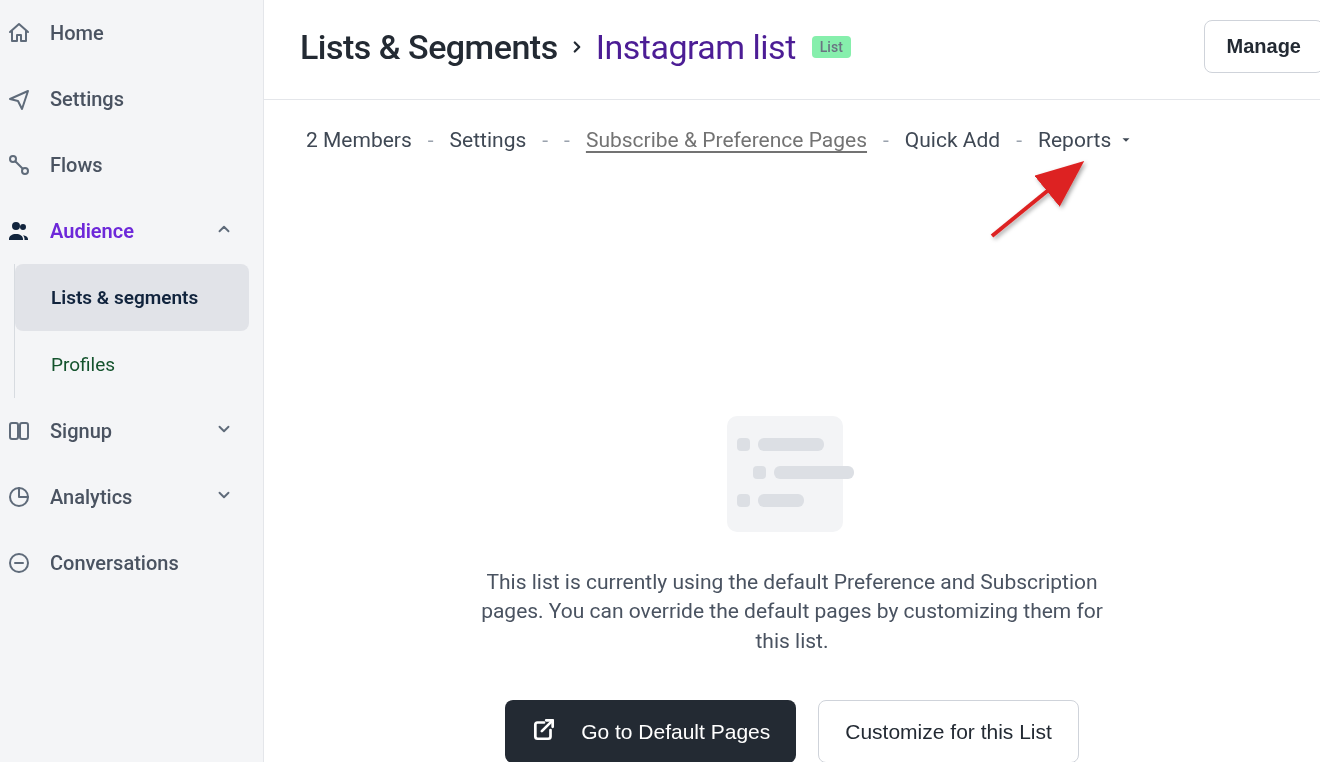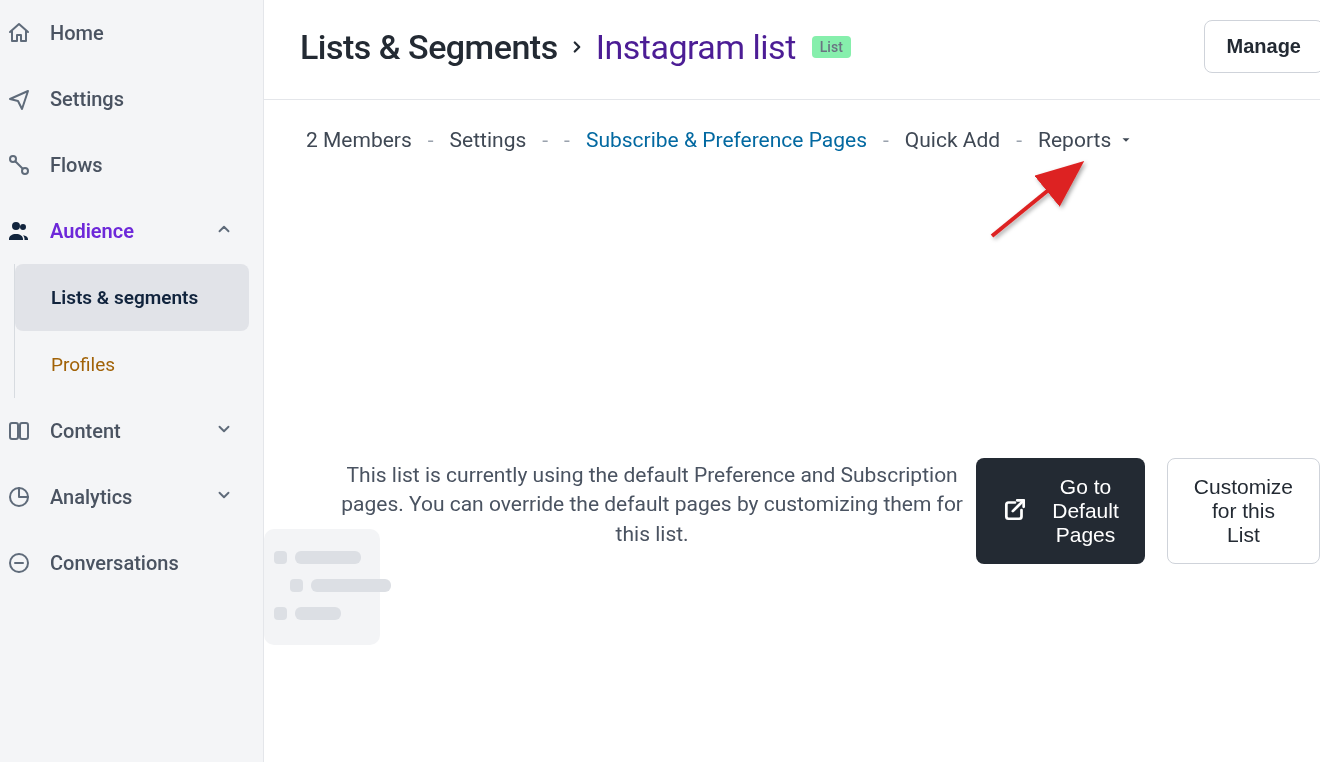--- a/index.html
+++ b/index.html
@@ -52,21 +52,21 @@
     margin-right: 18px;
     color: #5f6b7a;
   }
   .sub-list {
     border-left: 1px solid #d7dbe0;
     margin-left: 14px;
   }
   .sub-item {
     padding: 22px 16px 22px 36px;
     font-size: 19px;
-    color: #a16207;
+    color: #14532d;
     cursor: pointer;
     border-radius: 8px;
     margin-right: 14px;
   }
   .sub-item.selected {
     background: #e1e3e8;
     color: #11243d;
     font-weight: 600;
   }
   
@@ -137,33 +137,34 @@
   .subnav .tab {
     padding: 4px 6px;
     cursor: pointer;
     color: #3f4854;
   }
   .subnav .sep {
     color: #9aa2ad;
     padding: 0 6px;
   }
   .subnav .tab.active {
+    text-decoration: underline;
     text-underline-offset: 4px;
     text-decoration-thickness: 2px;
-    color: #0369a1;
+    color: #737373;
   }
   .subnav .caret {
     margin-left: -2px;
     color: #3f4854;
   }
   
   .content {
     flex: 1;
     display: flex;
-    flex-direction: row;
+    flex-direction: column;
     align-items: center;
     position: relative;
     padding-top: 60px;
   }
   .arrow-annotation {
     position: absolute;
     left: 720px;
     top: 0px;
     pointer-events: none;
   }
@@ -284,21 +285,21 @@
       <div class="sub-item">Profiles</div>
     </div>
 
     <div class="nav-item">
       <span class="nav-icon">
         <svg width="24" height="24" viewBox="0 0 24 24" fill="none" stroke="currentColor" stroke-width="2" stroke-linecap="round" stroke-linejoin="round">
             <rect x="3" y="4" width="8" height="16" rx="2"></rect>
             <rect x="13" y="4" width="8" height="16" rx="2"></rect>
           </svg>
       </span>
-      <span class="nav-label">Content</span>
+      <span class="nav-label">Signup</span>
       <span class="nav-chevron">
         <svg width="18" height="18" viewBox="0 0 24 24" fill="none" stroke="currentColor" stroke-width="2.5" stroke-linecap="round" stroke-linejoin="round">
             <polyline points="6 9 12 15 18 9"></polyline>
           </svg>
       </span>
     </div>
 
     <div class="nav-item">
       <span class="nav-icon">
         <svg width="24" height="24" viewBox="0 0 24 24" fill="none" stroke="currentColor" stroke-width="2" stroke-linecap="round" stroke-linejoin="round">

